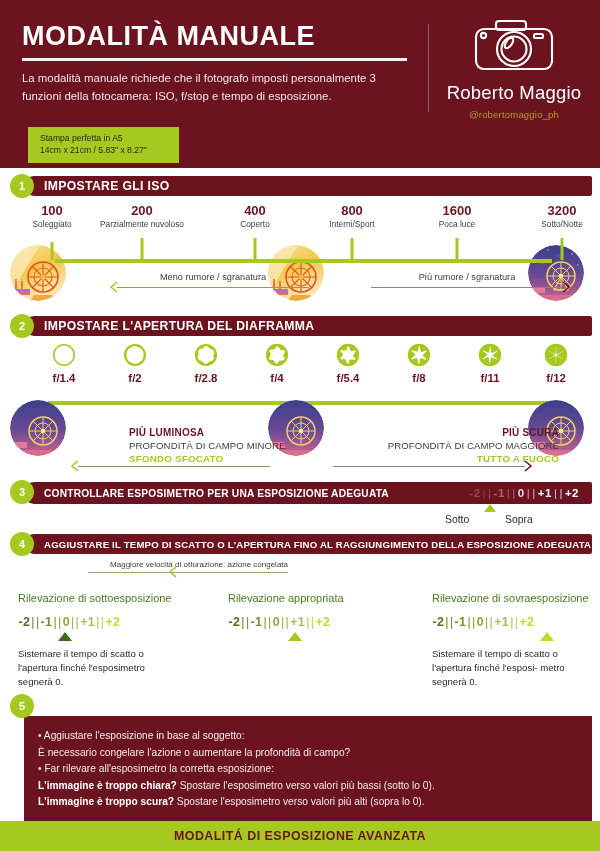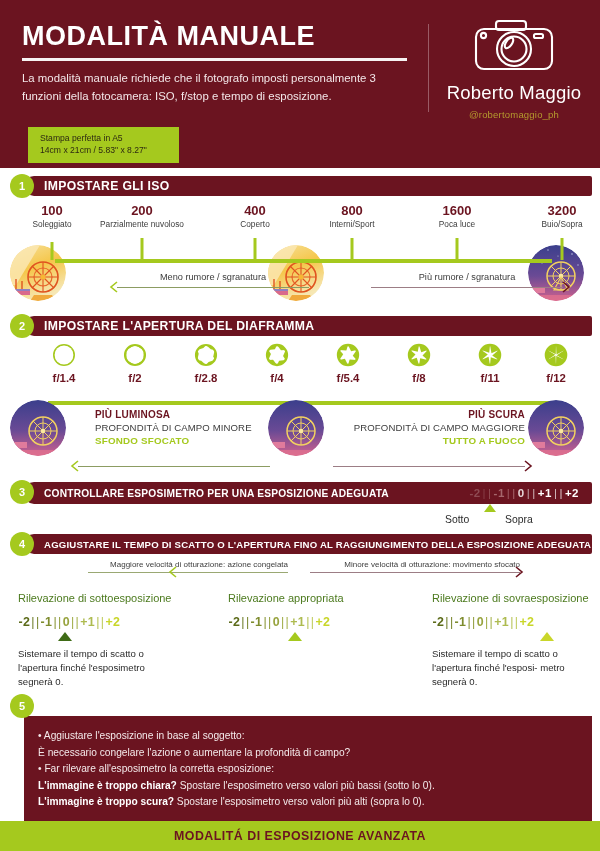--- a/index.html
+++ b/index.html
@@ -89,21 +89,21 @@
     position:absolute;border-radius:50%;overflow:hidden;
   }
   .thumb svg{display:block;}
 
   
   .ap-block{position:relative;height:140px;}
   .ap-item{position:absolute;text-align:center;transform:translateX(-50%);top:6px;width:60px;}
   .ap-icon{height:22px;display:flex;align-items:center;justify-content:center;}
   .ap-label{color:#6B1420;font-size:11.4px;font-weight:bold;margin-top:6px;}
   .ap-line{position:absolute;left:48px;right:48px;top:63px;height:3.5px;background:#A5C91E;}
-  .ap-txt{position:absolute;top:70px;}
+  .ap-txt{position:absolute;top:88px;margin-left:34px;}
   .ap-t1{color:#6B1420;font-size:10px;font-weight:bold;letter-spacing:.2px;line-height:1.35;}
   .ap-t2{color:#3c3c3c;font-size:9.6px;line-height:1.35;letter-spacing:.1px;}
   .ap-t3{color:#A5C91E;font-size:9.8px;font-weight:bold;line-height:1.35;letter-spacing:.2px;}
 
   
   .meter-inline{
     position:absolute;right:12px;top:0;bottom:0;display:flex;align-items:center;
     font-size:11.5px;font-weight:bold;letter-spacing:.5px;
   }
   .meter-inline span{padding:0 1px;}
@@ -311,21 +311,21 @@
             <div class="iso-cap">Interni/Sport</div>
           </div>
           <div class="iso-tick" style="left: 352px;"></div>
           <div class="iso-stop" style="left: 457px;">
             <div class="iso-val">1600</div>
             <div class="iso-cap">Poca luce</div>
           </div>
           <div class="iso-tick" style="left: 457px;"></div>
           <div class="iso-stop" style="left: 562px;">
             <div class="iso-val">3200</div>
-            <div class="iso-cap">Buio/Sopra</div>
+            <div class="iso-cap">Sotto/Notte</div>
           </div>
           <div class="iso-tick" style="left: 562px;"></div>
         </div>
 
       <div class="iso-arrow-row">
         <div class="arrow-grp" style="left:78px;width:192px;">
           <div class="arrow-label">Meno rumore / sgranatura</div>
           <div class="arrow-line" style="background:#8c9c62;">
             <svg width="10" height="12" style="position:absolute;left:-8px;top:-6px;">
               <path d="M8 1 L2 6 L8 11" fill="none" stroke="#A5C91E" stroke-width="1.6"></path>
@@ -607,28 +607,20 @@
 
     <div class="s4-arrows" style="margin-top:4px;">
       <div class="s4-arrow" style="left:88px;width:200px;">
         <div class="lbl">Maggiore velocità di otturazione: azione congelata</div>
         <div class="ln" style="background:#9aa873;">
           <svg width="10" height="12" style="position:absolute;left:80px;top:6px;">
             <path d="M8 1 L2 6 L8 11" fill="none" stroke="#A5C91E" stroke-width="1.6"></path>
           </svg>
         </div>
       </div>
-      <div class="s4-arrow" style="left:310px;width:210px;">
-        <div class="lbl">Minore velocità di otturazione: movimento sfocato</div>
-        <div class="ln" style="background:#9c7d85;">
-          <svg width="10" height="12" style="position:absolute;right:-4px;top:6px;">
-            <path d="M2 1 L8 6 L2 11" fill="none" stroke="#6B1420" stroke-width="1.6"></path>
-          </svg>
-        </div>
-      </div>
     </div>
 
     <div class="meters-row" id="meters-row" style="margin-top:6px;">
         <div class="meter-col" style="left: 18px; width: 175px;">
           <div class="meter-title">Rilevazione di sottoesposizione</div>
           <div class="meter-scale"><span style="color: rgb(92, 107, 26);">-2</span><span style="color: rgb(108, 122, 36); font-weight: 400;">|</span><span style="color: rgb(118, 132, 42); font-weight: 400;">|</span><span style="color: rgb(126, 140, 46);">-1</span><span style="color: rgb(135, 148, 52); font-weight: 400;">|</span><span style="color: rgb(143, 155, 57); font-weight: 400;">|</span><span style="color: rgb(151, 163, 62);">0</span><span style="color: rgb(159, 171, 68); font-weight: 400;">|</span><span style="color: rgb(166, 178, 74); font-weight: 400;">|</span><span style="color: rgb(174, 187, 80);">+1</span><span style="color: rgb(183, 195, 86); font-weight: 400;">|</span><span style="color: rgb(191, 203, 91); font-weight: 400;">|</span><span style="color: rgb(201, 214, 42);">+2</span></div>
           <div class="meter-tri" style="width: 0px; height: 0px; border-left: 7px solid transparent; border-right: 7px solid transparent; border-bottom: 9px solid rgb(63, 107, 22); margin-left: 40px;"></div>
           <div class="meter-note" style="width: 150px;">Sistemare il tempo di scatto o l'apertura finché l'esposimetro segnerà 0.</div>
         </div>
         <div class="meter-col" style="left: 228px; width: 175px;">

